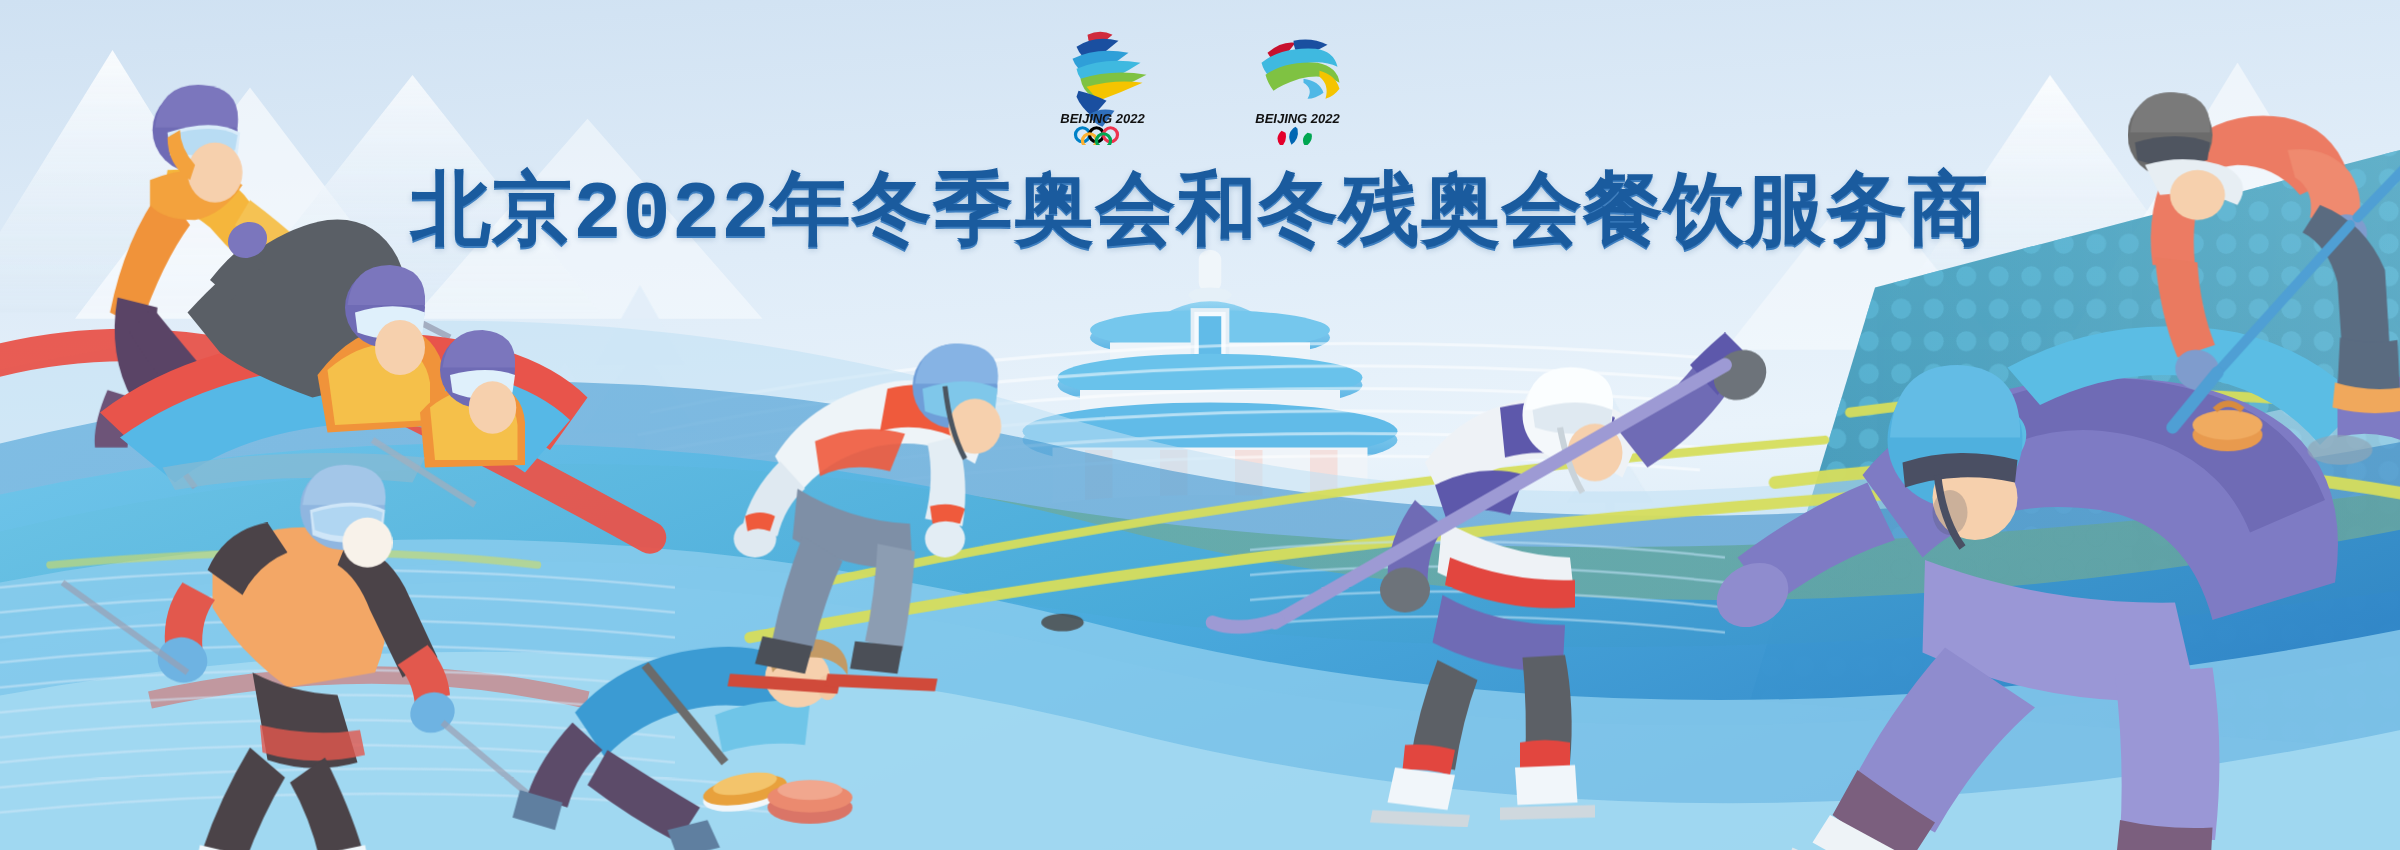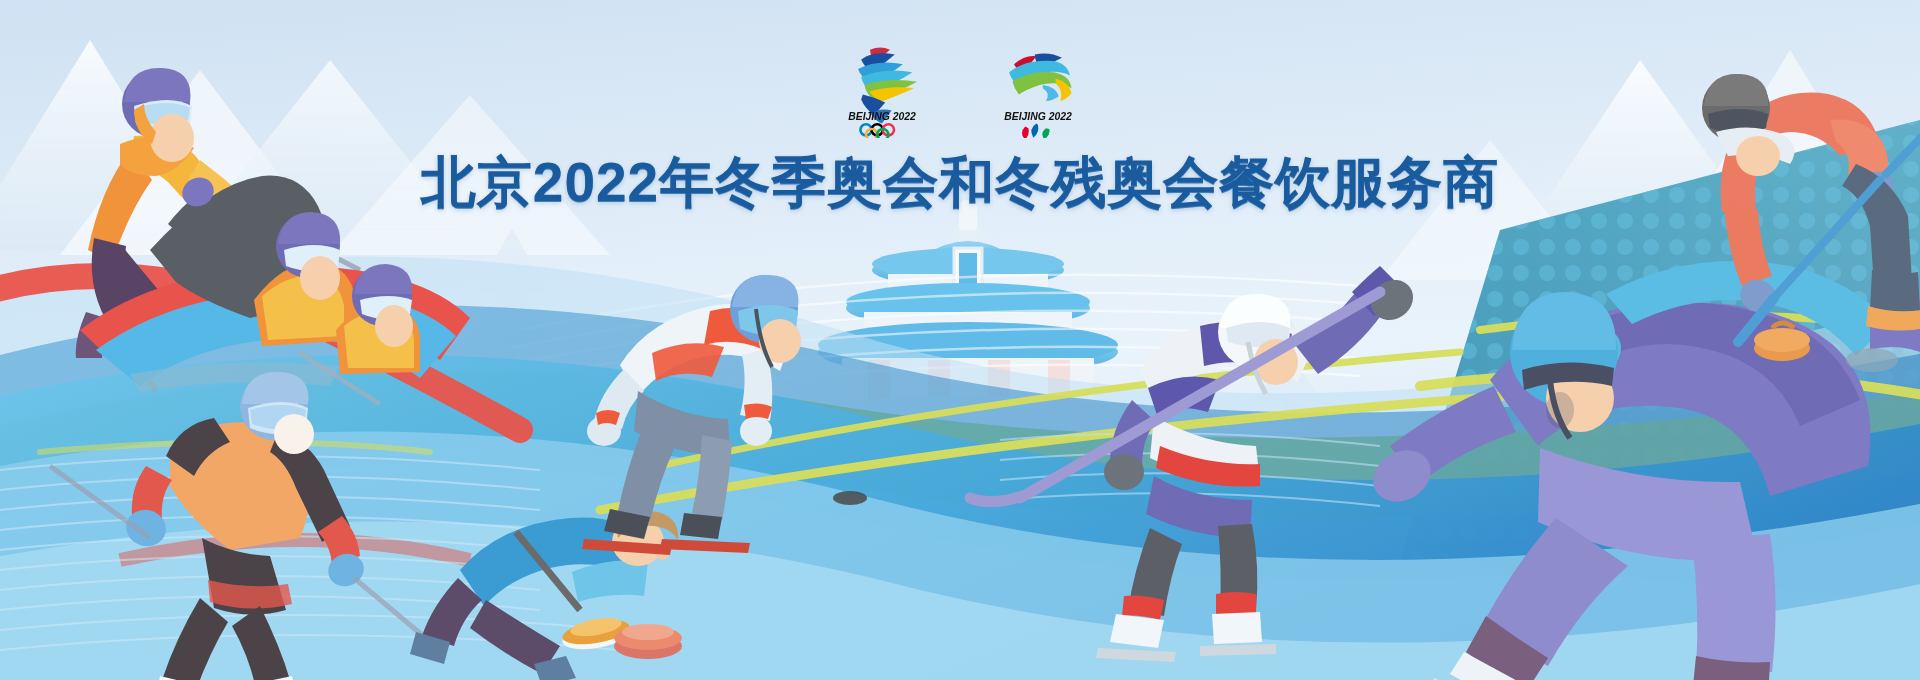--- a/index.html
+++ b/index.html
@@ -4,27 +4,27 @@
 <title>Beijing 2022 Banner</title>
 <style>
   html,body{margin:0;padding:0;background:#cfe2f3;}
   body{font-family:"Liberation Sans","DejaVu Sans",sans-serif;}
   #banner{
     position:relative;width:1920px;height:680px;overflow:hidden;
     background:linear-gradient(170deg,#cfe1f2 0%,#d9e8f6 28%,#e6f1fa 55%,#dceaf7 78%,#cfe3f4 100%);
   }
   #scene{position:absolute;inset:0;width:100%;height:100%;}
   .hdr{position:absolute;left:0;right:0;top:0;z-index:40;text-align:center;pointer-events:none;}
-  .emblems{display:flex;justify-content:center;align-items:flex-start;gap:60px;padding-top:40px;}
+  .emblems{display:flex;justify-content:center;align-items:flex-start;gap:60px;padding-top:18px;}
   .emblem{width:96px;height:98px;}
   #title{
     margin-top:8px;
-    font-size:55px;font-weight:bold;letter-spacing:1px;
+    font-size:64px;font-weight:bold;letter-spacing:1px;
     color:#1a5b9e;
-    font-family:Liberation Sans, sans-serif;
+    font-family:Liberation Mono, monospace;
     text-shadow:0 1px 0 #3e7fc0, 0 2px 5px rgba(20,70,120,.22);
     white-space:nowrap;
   }
 </style>
 </head>
 <body>
 
 <div id="banner">
 
   <svg id="scene" viewBox="0 0 1920 680" preserveAspectRatio="none" xmlns="http://www.w3.org/2000/svg">

